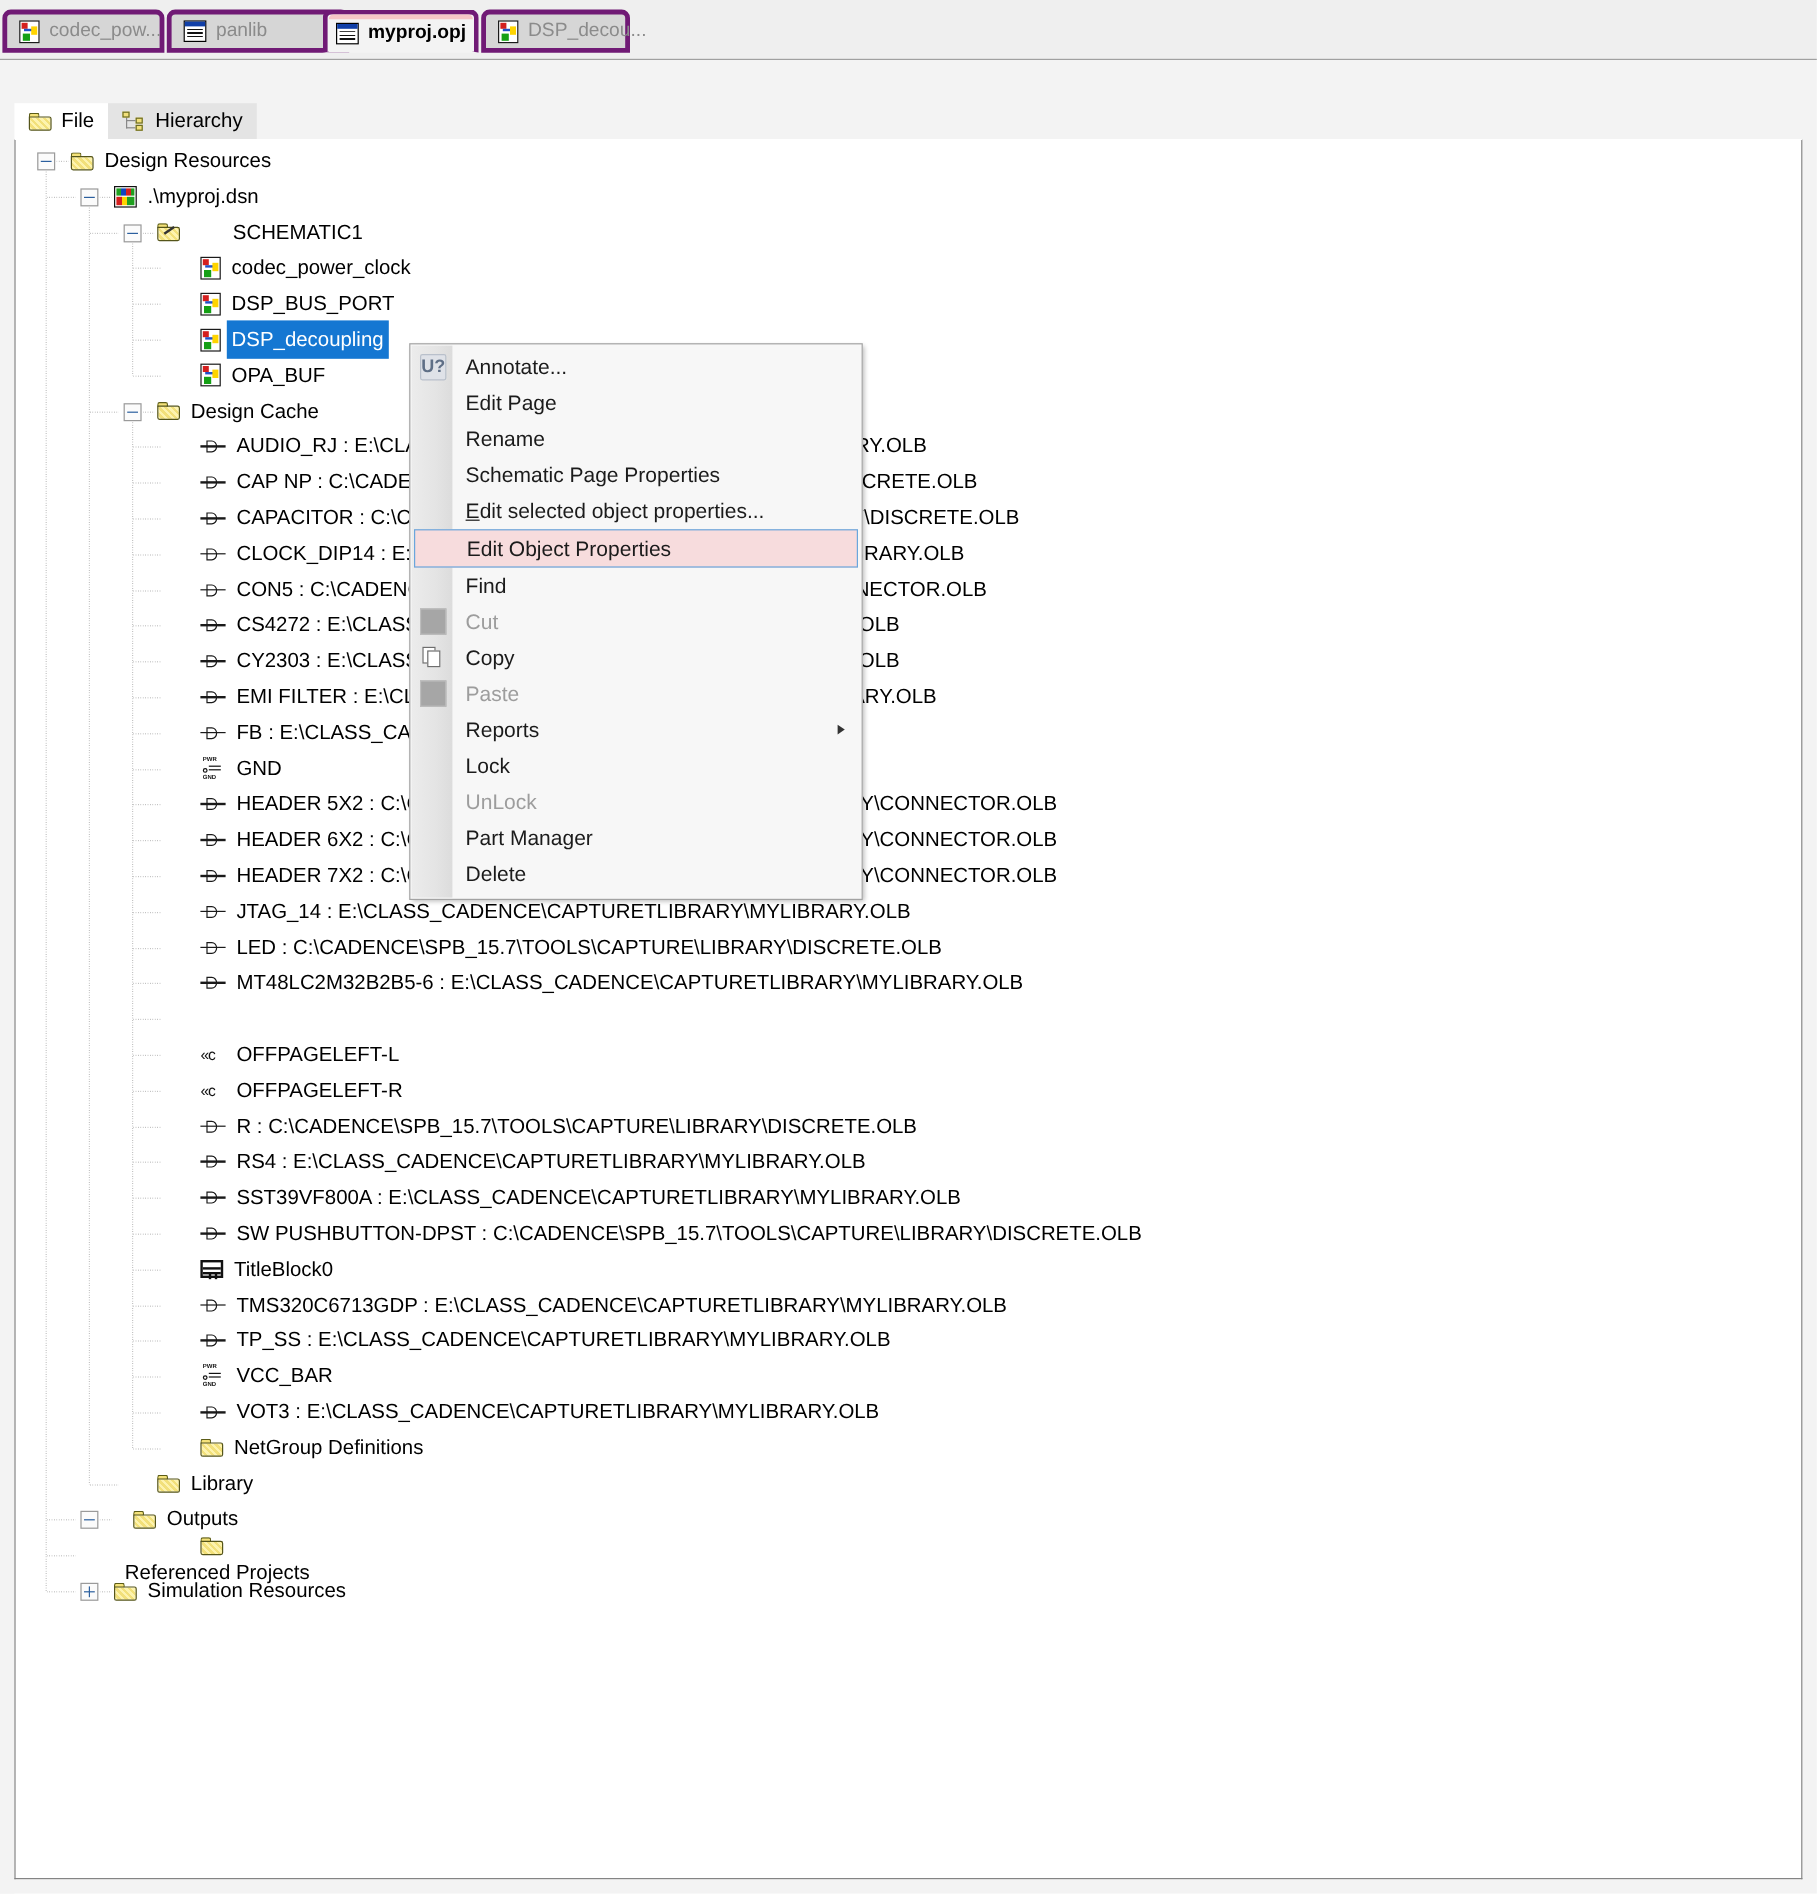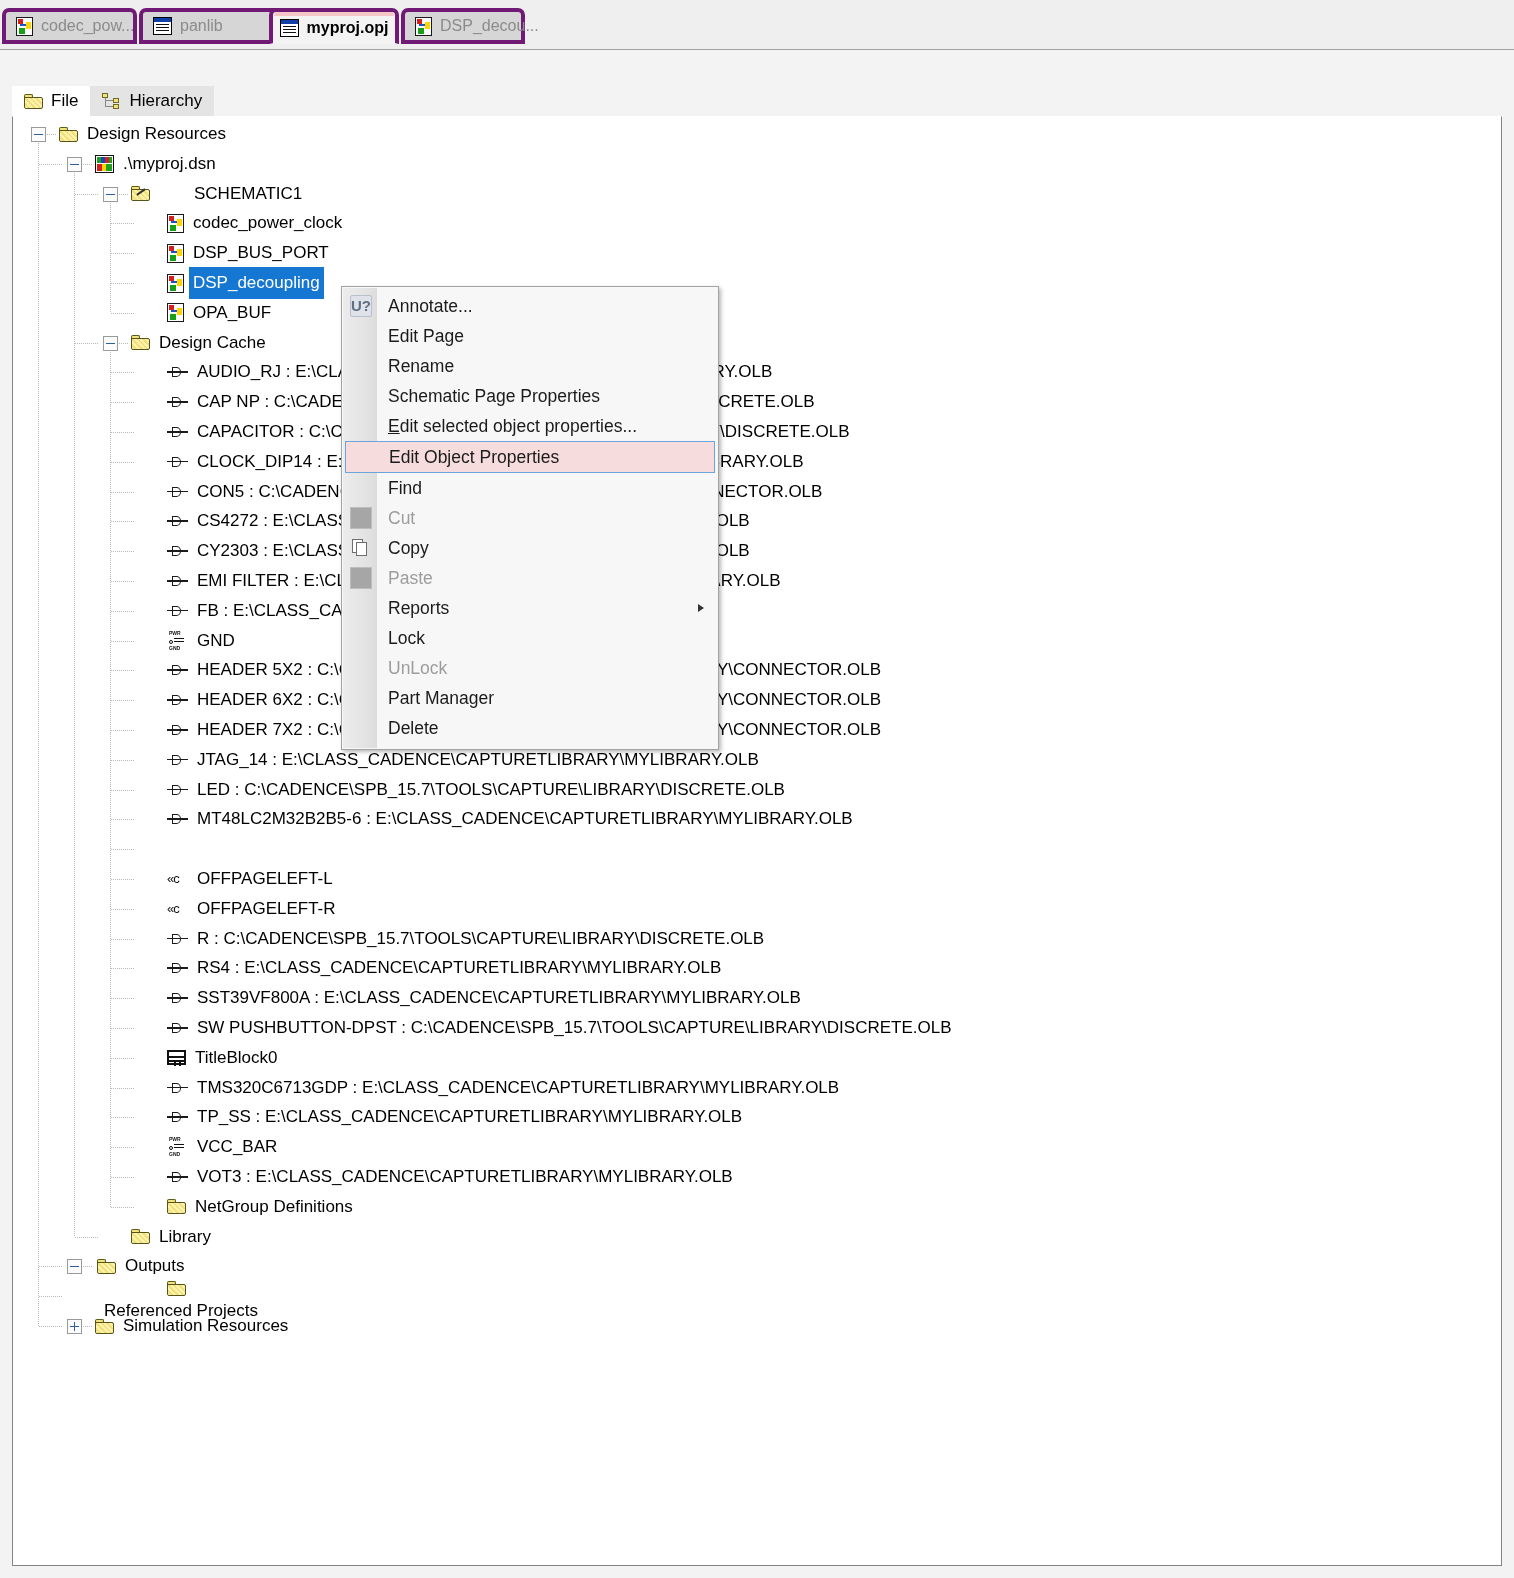--- a/index.html
+++ b/index.html
@@ -780,21 +780,21 @@
         <span class="lbl">NetGroup Definitions</span>
       </div>
       <div class="hline" style="left: 62px; top: 1119.6px; width: 24px;"></div>
       <div class="row" style="left: 118px; top: 1104.6px;">
         <span class="ico-folder"></span>
         <span class="lbl">Library</span>
       </div>
       <div class="hline" style="left: 26px; top: 1149.4px; width: 24px;"></div>
       <div class="exp" style="left: 54px; top: 1142.4px;"></div>
       <div class="hline" style="left: 70px; top: 1149.4px; width: 10px;"></div>
-      <div class="row" style="left: 84px; top: 1134.4px;">
+      <div class="row" style="left: 98px; top: 1134.4px;">
         <span class="ico-folder"></span>
         <span class="lbl">Outputs</span>
       </div>
       <div class="hline" style="left: 26px; top: 1179.2px; width: 24px;"></div>
       <div class="row" style="left: 82px; top: 1164.2px; flex-direction: column;">
         <span class="ico-folder"></span>
         <span class="lbl">Referenced Projects</span>
       </div>
       <div class="hline" style="left: 26px; top: 1209px; width: 24px;"></div>
       <div class="exp plus" style="left: 54px; top: 1202px;"></div>

